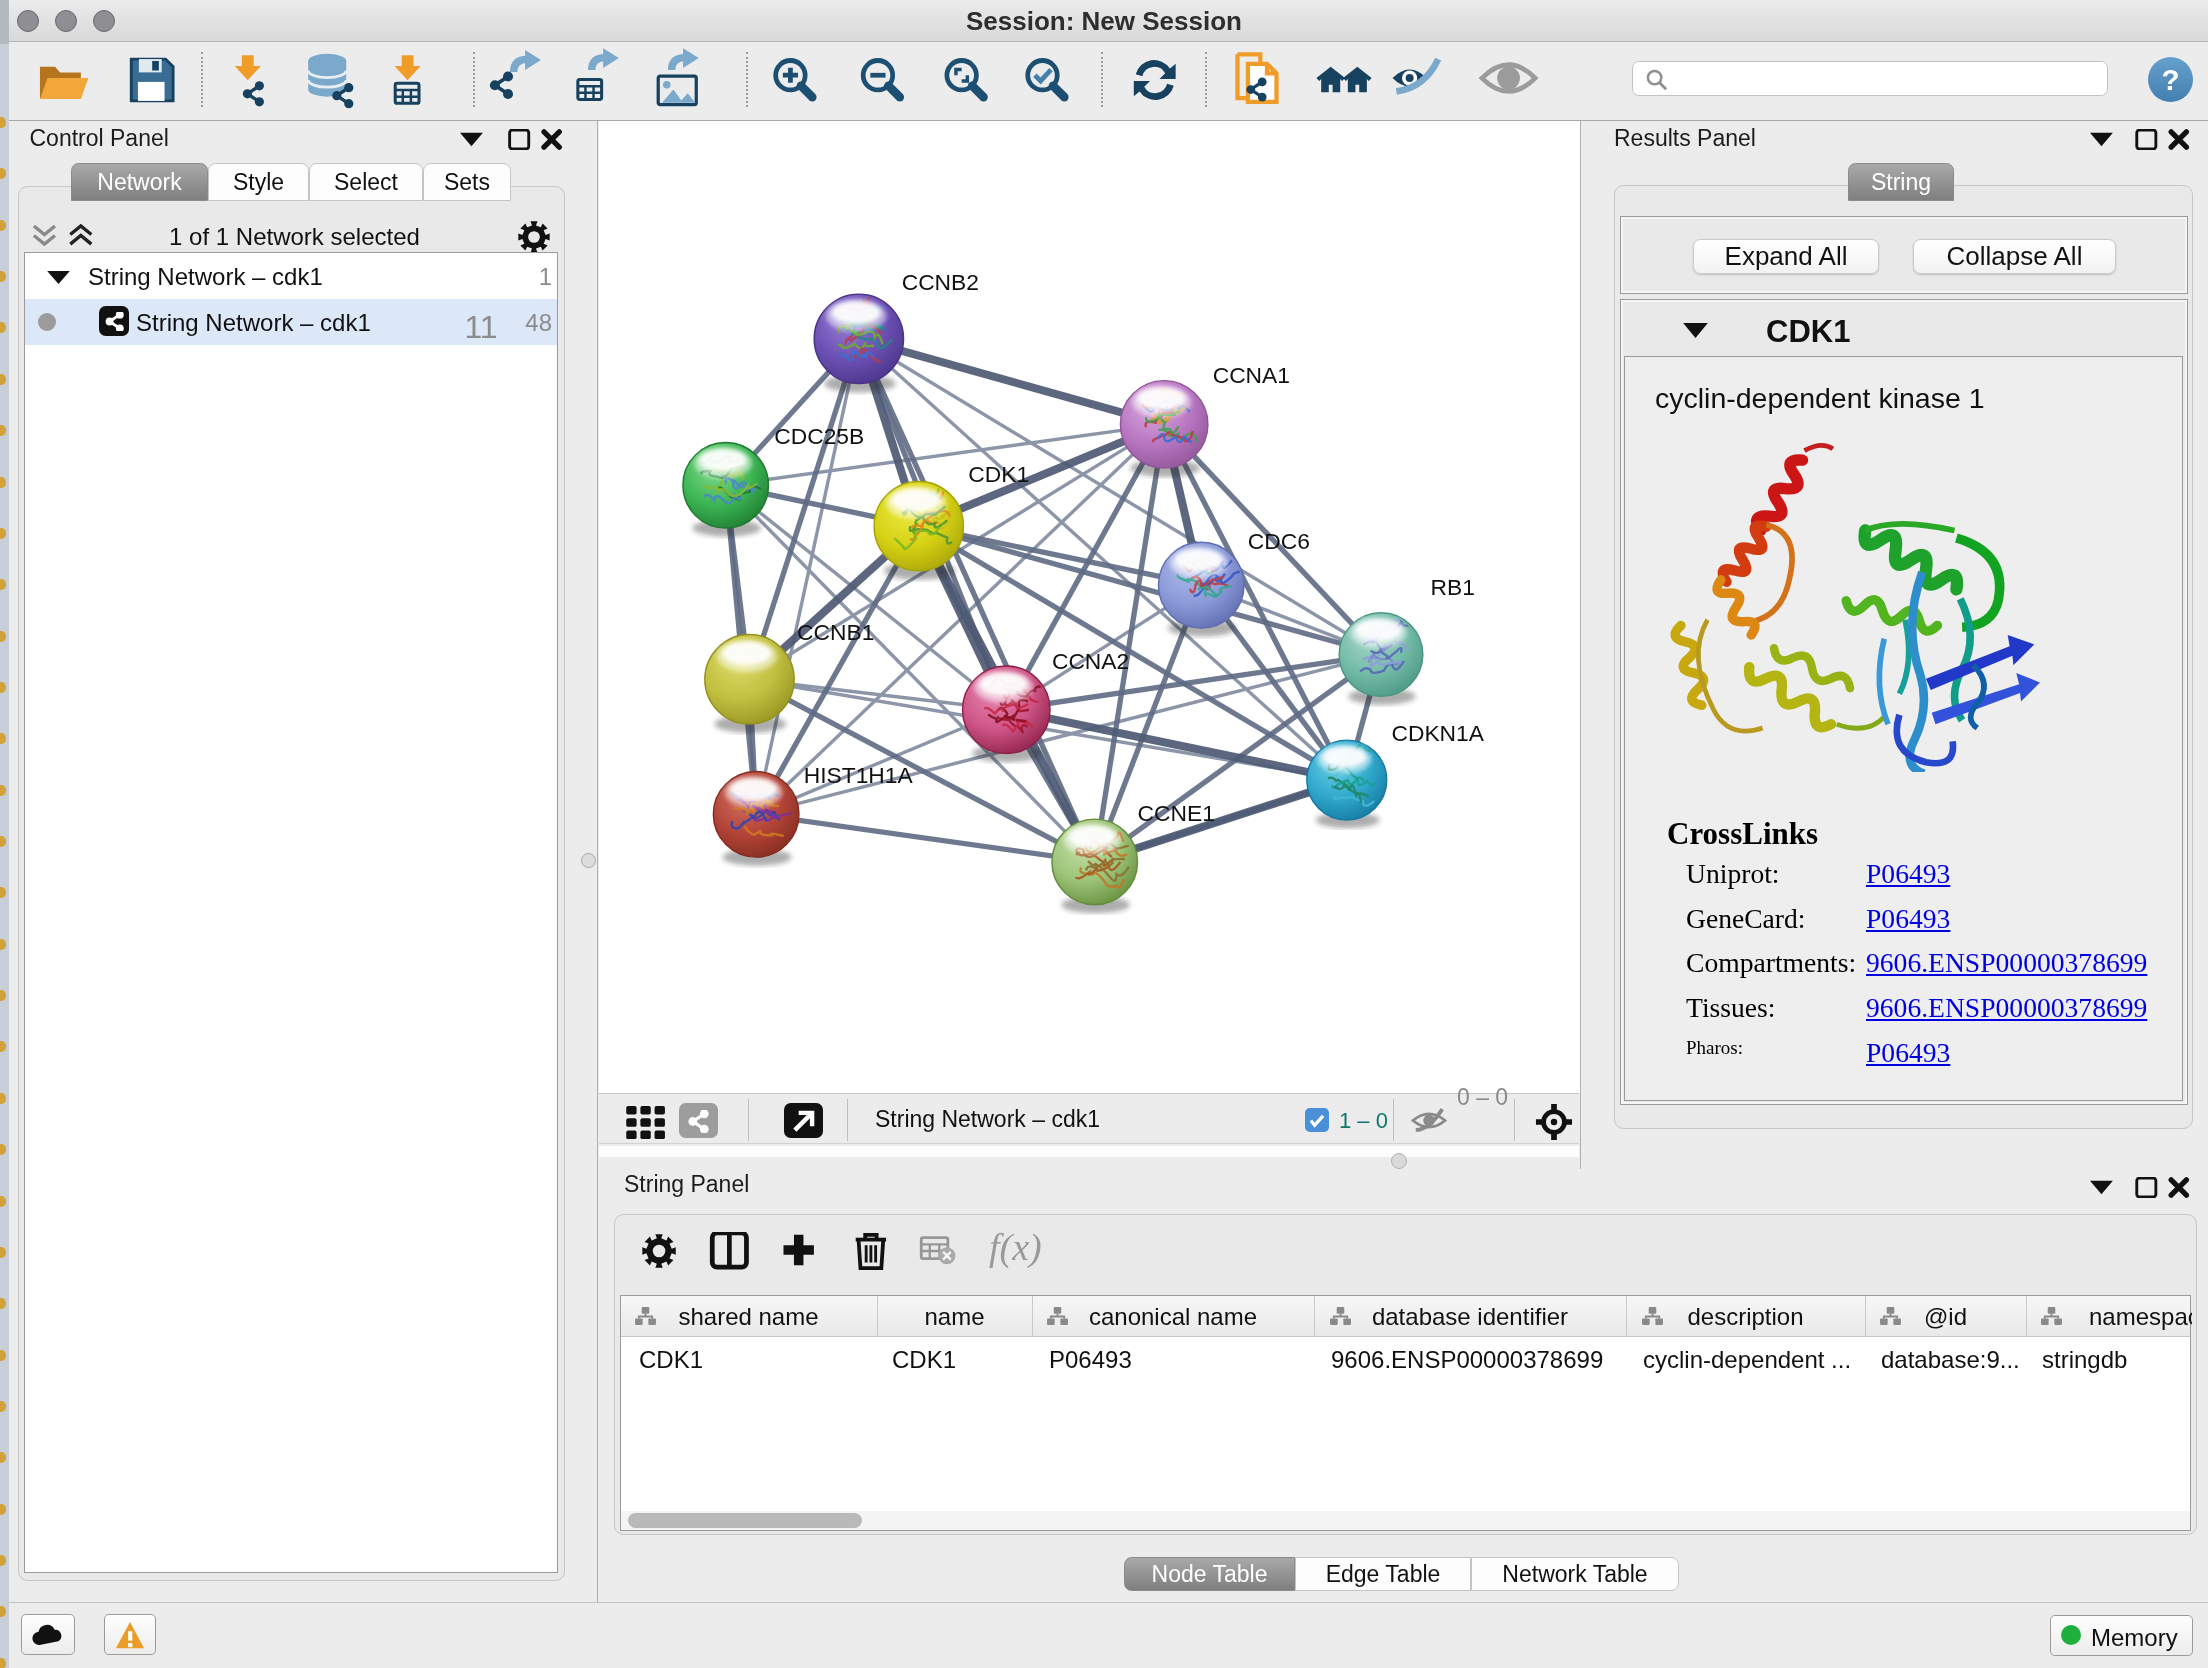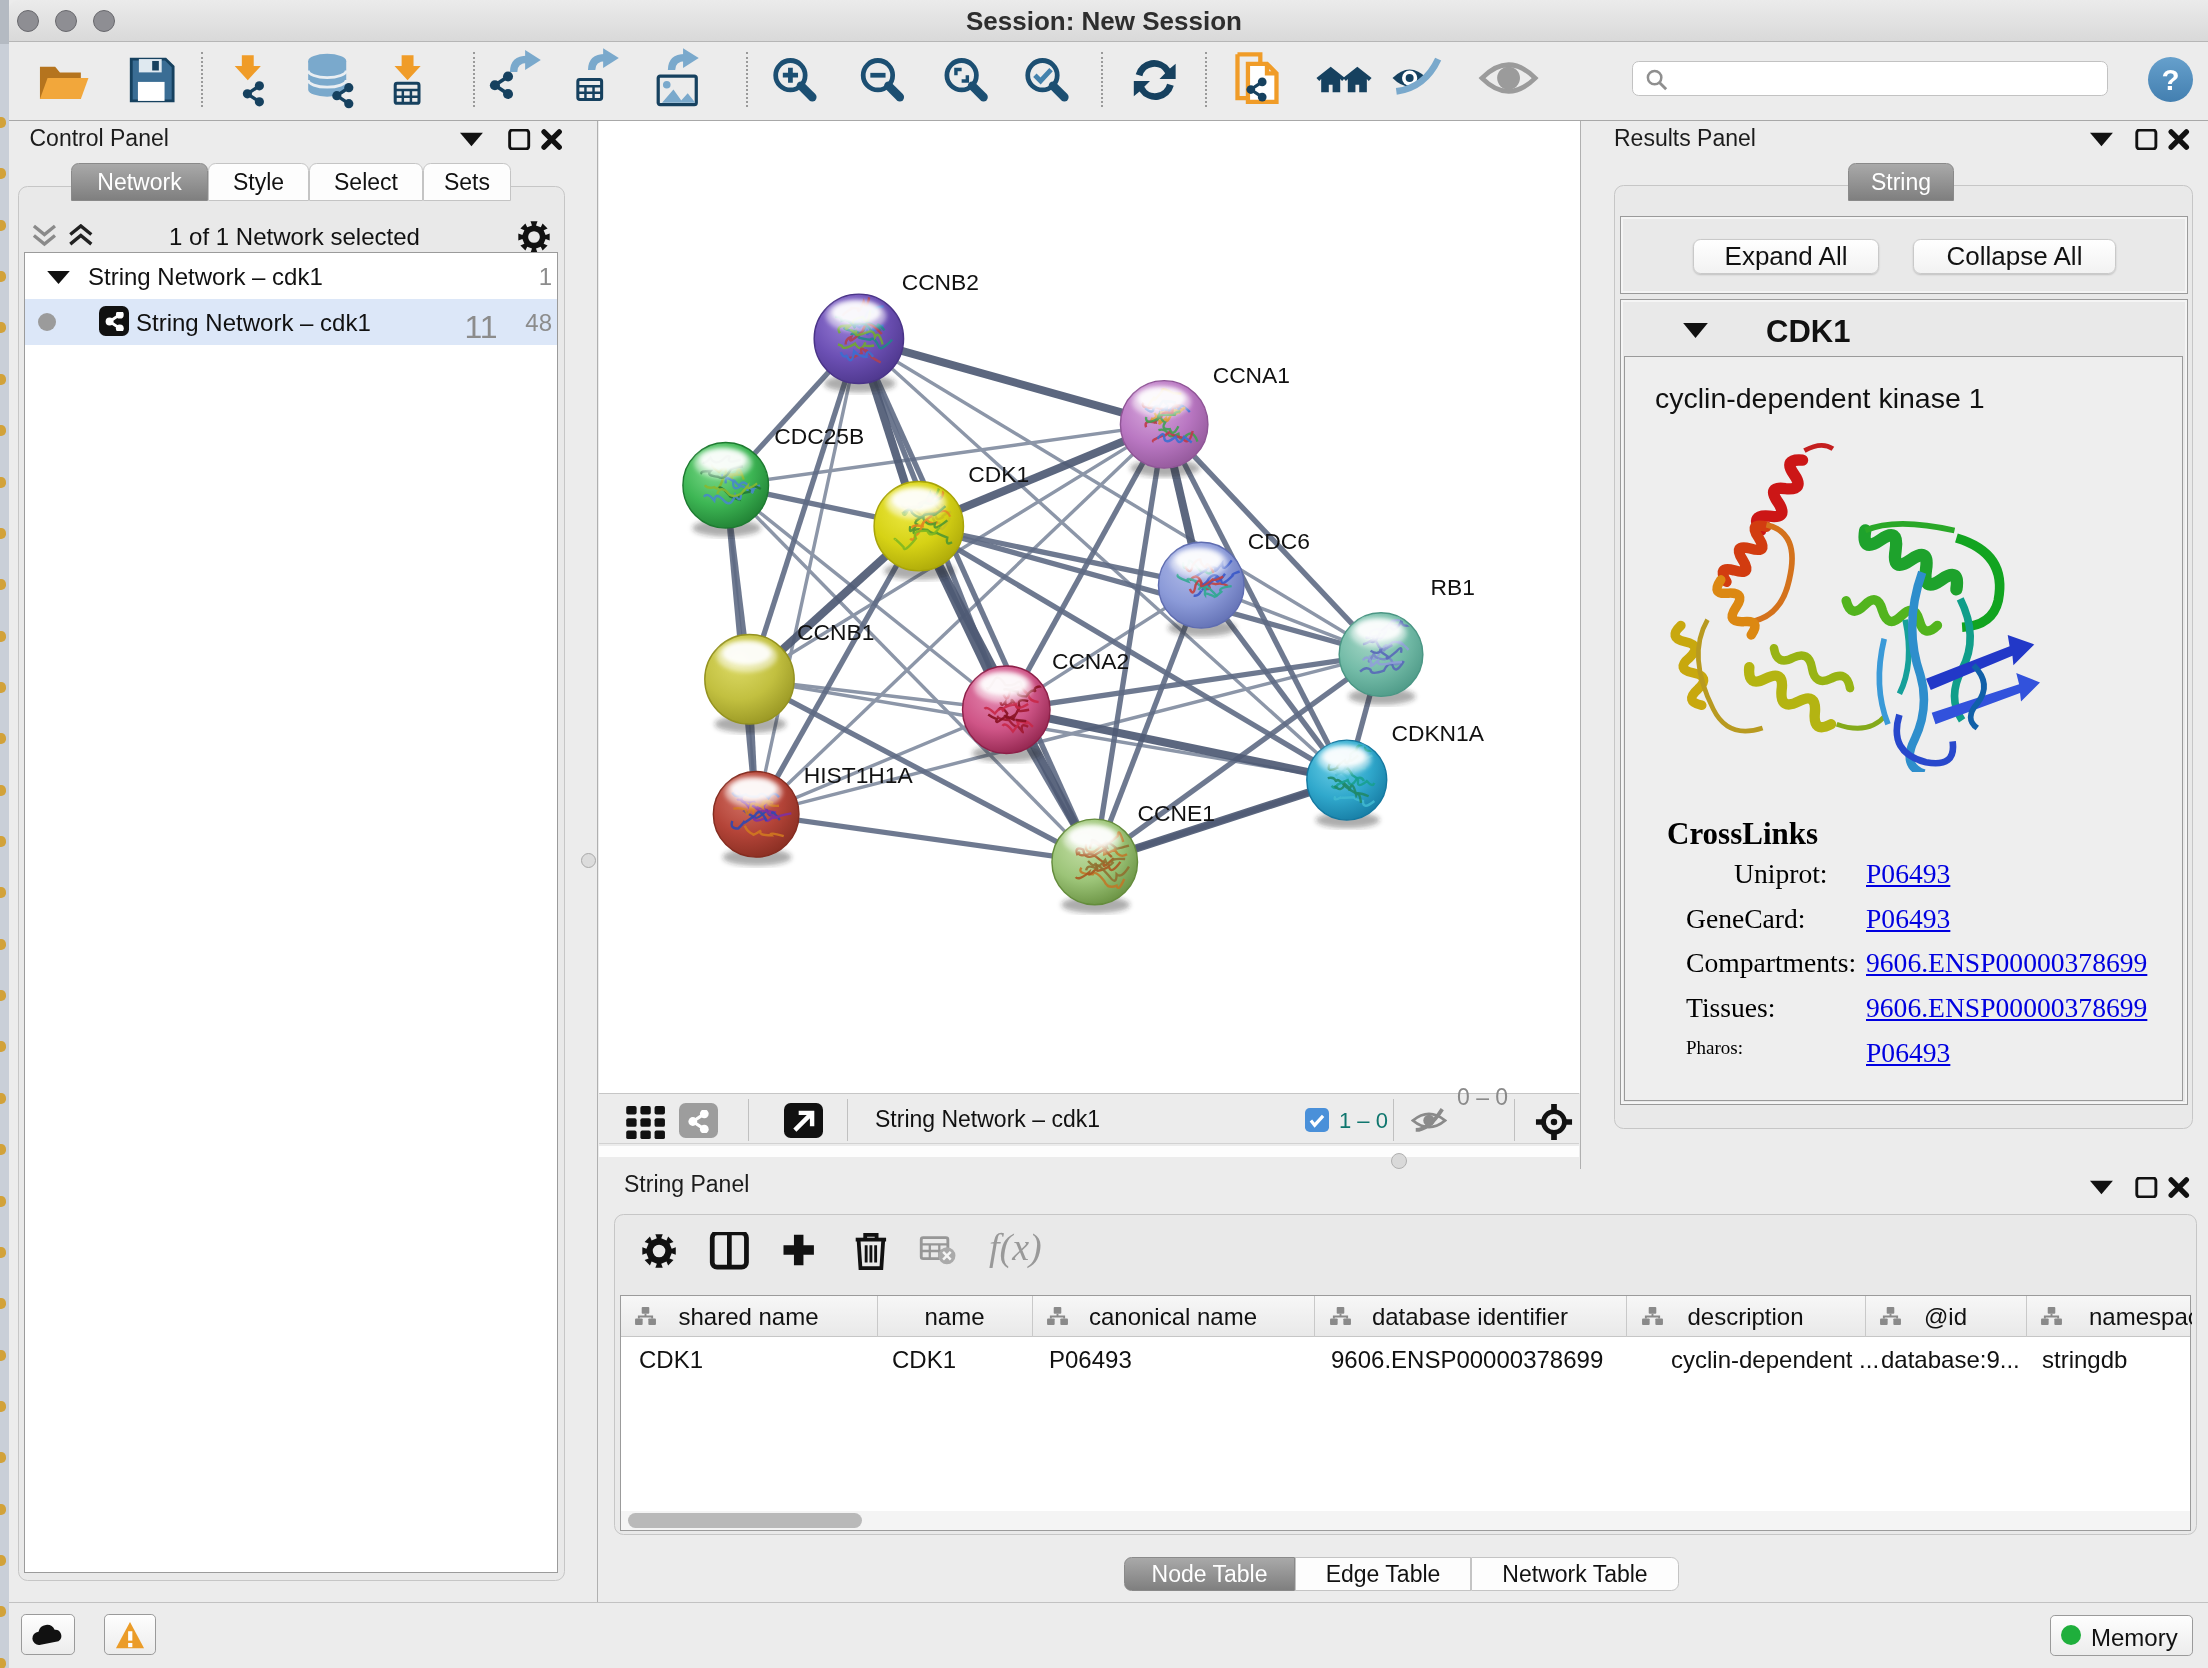--- a/index.html
+++ b/index.html
@@ -640,21 +640,21 @@
     <path d="M316 168 Q336 208 318 242 Q302 272 318 296" stroke="#109e8a" stroke-width="8" fill="none"></path>
     <path d="M258 190 Q268 236 252 268" stroke="#16a09a" stroke-width="6" fill="none"></path>
     <path d="M276 140 Q256 196 274 248 Q284 282 268 316 Q254 344 278 352" stroke="#2e8ecc" stroke-width="9" fill="none"></path>
     <path d="M236 210 Q224 260 240 300" stroke="#3a9ad8" stroke-width="6" fill="none"></path>
     <path d="M280 252 L368 218 L366 206 L394 216 L372 238 L371 228 L285 264 z" fill="#2238c8"></path>
     <path d="M286 288 L378 258 L375 246 L400 256 L380 276 L379 267 L290 300 z" fill="#3252dc"></path>
     <path d="M252 290 Q240 330 280 340 Q312 346 308 318" stroke="#2848cc" stroke-width="7" fill="none"></path>
     <path d="M330 238 Q350 258 334 278 Q320 294 334 304" stroke="#1060a8" stroke-width="6" fill="none"></path>
   </svg>
 <div class="abs serif" style="left:1667px;top:816px;font-size:31px;font-weight:bold;color:#000;">CrossLinks</div>
-<div class="abs serif" style="left:1686px;top:858px;font-size:27.6px;color:#000;margin-left:48px;">Uniprot:</div>
+<div class="abs serif" style="left:1686px;top:858px;font-size:27.6px;color:#000;">Uniprot:</div>
 <div class="abs serif" style="left:1866px;top:858px;font-size:27.6px;"><a class="lnk">P06493</a></div>
 <div class="abs serif" style="left:1686px;top:903px;font-size:27.6px;color:#000;">GeneCard:</div>
 <div class="abs serif" style="left:1866px;top:903px;font-size:27.6px;"><a class="lnk">P06493</a></div>
 <div class="abs serif" style="left:1686px;top:947px;font-size:27.6px;color:#000;">Compartments:</div>
 <div class="abs serif" style="left:1866px;top:947px;font-size:27.6px;"><a class="lnk">9606.ENSP00000378699</a></div>
 <div class="abs serif" style="left:1686px;top:992px;font-size:27.6px;color:#000;">Tissues:</div>
 <div class="abs serif" style="left:1866px;top:992px;font-size:27.6px;"><a class="lnk">9606.ENSP00000378699</a></div>
 <div class="abs serif" style="left:1686px;top:1037px;font-size:19px;color:#000;">Pharos:</div>
 <div class="abs serif" style="left:1866px;top:1037px;font-size:27.6px;"><a class="lnk">P06493</a></div>
 <div class="abs" style="left:599px;top:1169px;width:1609px;height:433px;background:#ececec;"></div>
@@ -748,21 +748,21 @@
       <rect x="7" y="0" width="8" height="7" rx="1"></rect>
       <rect x="0" y="12" width="8" height="7" rx="1"></rect>
       <rect x="14" y="12" width="8" height="7" rx="1"></rect>
       <path d="M11 7 v3 M4 12 v-2 h14 v2" stroke="#8a8a8a" stroke-width="2" fill="none"></path>
     </g>
   </svg>
 <div class="abs" style="left:639px;top:1346px;font-size:24px;color:#111;">CDK1</div>
 <div class="abs" style="left:892px;top:1346px;font-size:24px;color:#111;">CDK1</div>
 <div class="abs" style="left:1049px;top:1346px;font-size:24px;color:#111;">P06493</div>
 <div class="abs" style="left:1331px;top:1346px;font-size:24px;color:#111;">9606.ENSP00000378699</div>
-<div class="abs" style="left:1643px;top:1346px;font-size:24px;color:#111;margin-left:28px;">cyclin-dependent ...</div>
+<div class="abs" style="left:1643px;top:1346px;font-size:24px;color:#111;">cyclin-dependent ...</div>
 <div class="abs" style="left:1881px;top:1346px;font-size:24px;color:#111;">database:9...</div>
 <div class="abs" style="left:2042px;top:1346px;font-size:24px;color:#111;">stringdb</div>
 <div class="abs" style="left:621px;top:1511px;width:1569px;height:19px;background:#f4f4f4;"></div>
 <div class="abs" style="left:628px;top:1513px;width:234px;height:15px;background:#b9b9b9;border-radius:7.6px;"></div>
 <div class="tab sel" style="left:1124px;top:1557px;width:171px;height:34px;border-radius:7.6px 0 0 7.6px;">Node Table</div>
 <div class="tab" style="left:1295px;top:1557px;width:176px;height:34px;">Edge Table</div>
 <div class="tab" style="left:1471px;top:1557px;width:208px;height:34px;border-radius:0 7.6px 7.6px 0;">Network Table</div>
 <div class="abs" style="left:0;top:1602px;width:2208px;height:67px;background:#ececec;border-top:1px solid #c2c2c2;"></div>
 <div class="abs" style="left:21px;top:1614px;width:54px;height:41px;background:linear-gradient(#fefefe,#ececec);border:1.9px solid #9a9a9a;border-radius:4.8px;"></div>
 <svg class="abs" style="left:30px;top:1624px" width="36" height="23" viewBox="0 0 38 24">

